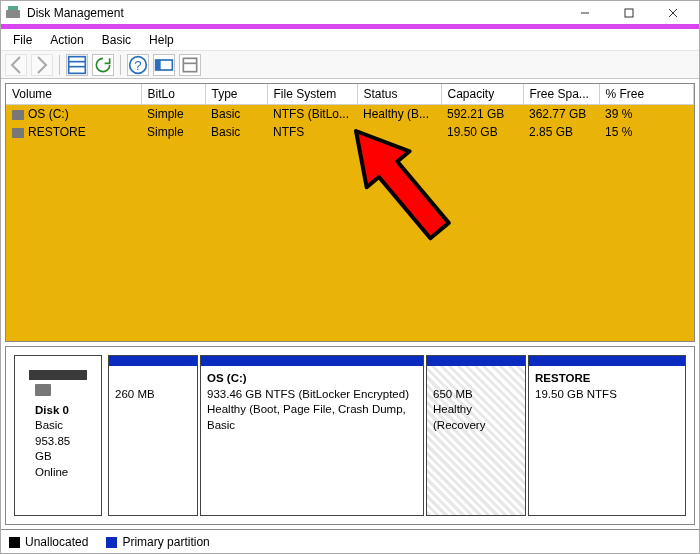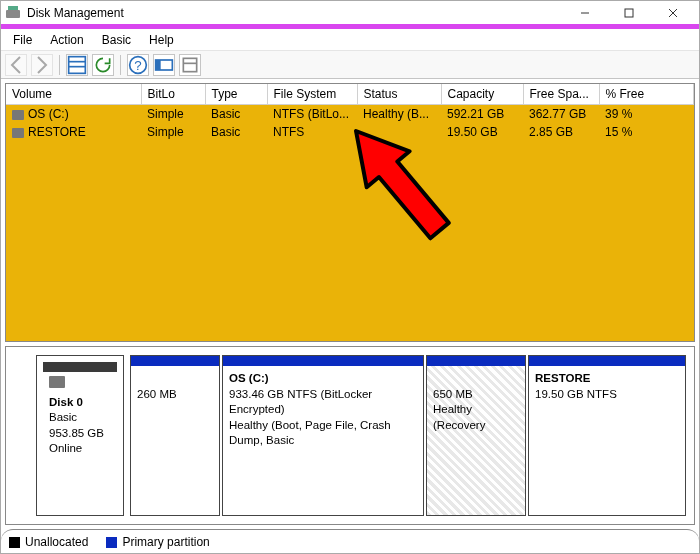--- a/index.html
+++ b/index.html
@@ -17,31 +17,31 @@
   .tb-btn { width:22px; height:22px; border:1px solid #c5c5c5; background:#fff; display:flex; align-items:center; justify-content:center; }
   .tb-btn.disabled { opacity:.4; }
   .tb-sep { width:1px; height:20px; background:#c5c5c5; margin:0 2px;}
   .content { flex:1; display:flex; flex-direction:column; padding:4px; gap:4px; min-height:0;}
   .list-pane { flex:1.6; border:1px solid #888; overflow:auto; background:#eab308; min-height:0;}
   table { width:100%; border-collapse:collapse; font-size:12px; table-layout:fixed;}
   thead th { text-align:left; font-weight:400; padding:3px 6px; border-right:1px solid #d0d0d0; border-bottom:1px solid #d0d0d0; background:#fff; white-space:nowrap; overflow:hidden;}
   tbody td { padding:2px 6px; white-space:nowrap; overflow:hidden; text-overflow:ellipsis;}
   .vol-icon { display:inline-block; width:12px; height:10px; background:#777; margin-right:4px; vertical-align:middle; border-radius:1px;}
   .map-pane { flex:1; border:1px solid #888; background:#fff; padding:8px; display:flex; gap:6px; min-height:140px;}
-  .disk-header { width:88px; border:1px solid #444; padding:12px; font-size:11.5px; line-height:1.35; background:#fff;margin-left:22px;}
+  .disk-header { width:88px; border:1px solid #444; padding:20px; font-size:11.5px; line-height:1.35; background:#fff;}
   .disk-header-top { height:10px; background:#3a3a3a; margin:-6px -6px 4px -6px;}
   .disk-icon { width:16px; height:12px; background:#777; border-radius:1px; display:inline-block; margin-bottom:2px;}
   .parts { flex:1; display:flex; gap:2px; }
   .part { border:1px solid #444; display:flex; flex-direction:column; font-size:11.5px; overflow:hidden;}
   .part-top { height:10px; background:#0a2bbf; }
   .part-body { padding:5px 6px; line-height:1.35; flex:1;}
   .part.hatched .part-body {
     background-image: repeating-linear-gradient(45deg,#e8e8e8 0,#e8e8e8 3px,#fff 3px,#fff 6px);
   }
-  .legend { height:24px; border-top:1px solid #888; display:flex; align-items:center; padding:0 8px; gap:18px; font-size:12px;border-radius:12px;}
+  .legend { height:24px; border-top:1px solid #888; display:flex; align-items:center; padding:0 8px; gap:18px; font-size:12px;}
   .swatch { width:11px; height:11px; display:inline-block; margin-right:5px; vertical-align:middle;}
   .sw-black { background:#000; }
   .sw-blue { background:#0a2bbf; }
   .arrow-overlay { position:absolute; left:260px; top:110px; pointer-events:none; }
 </style>
 </head>
 <body>
 
 <div class="window">
 

